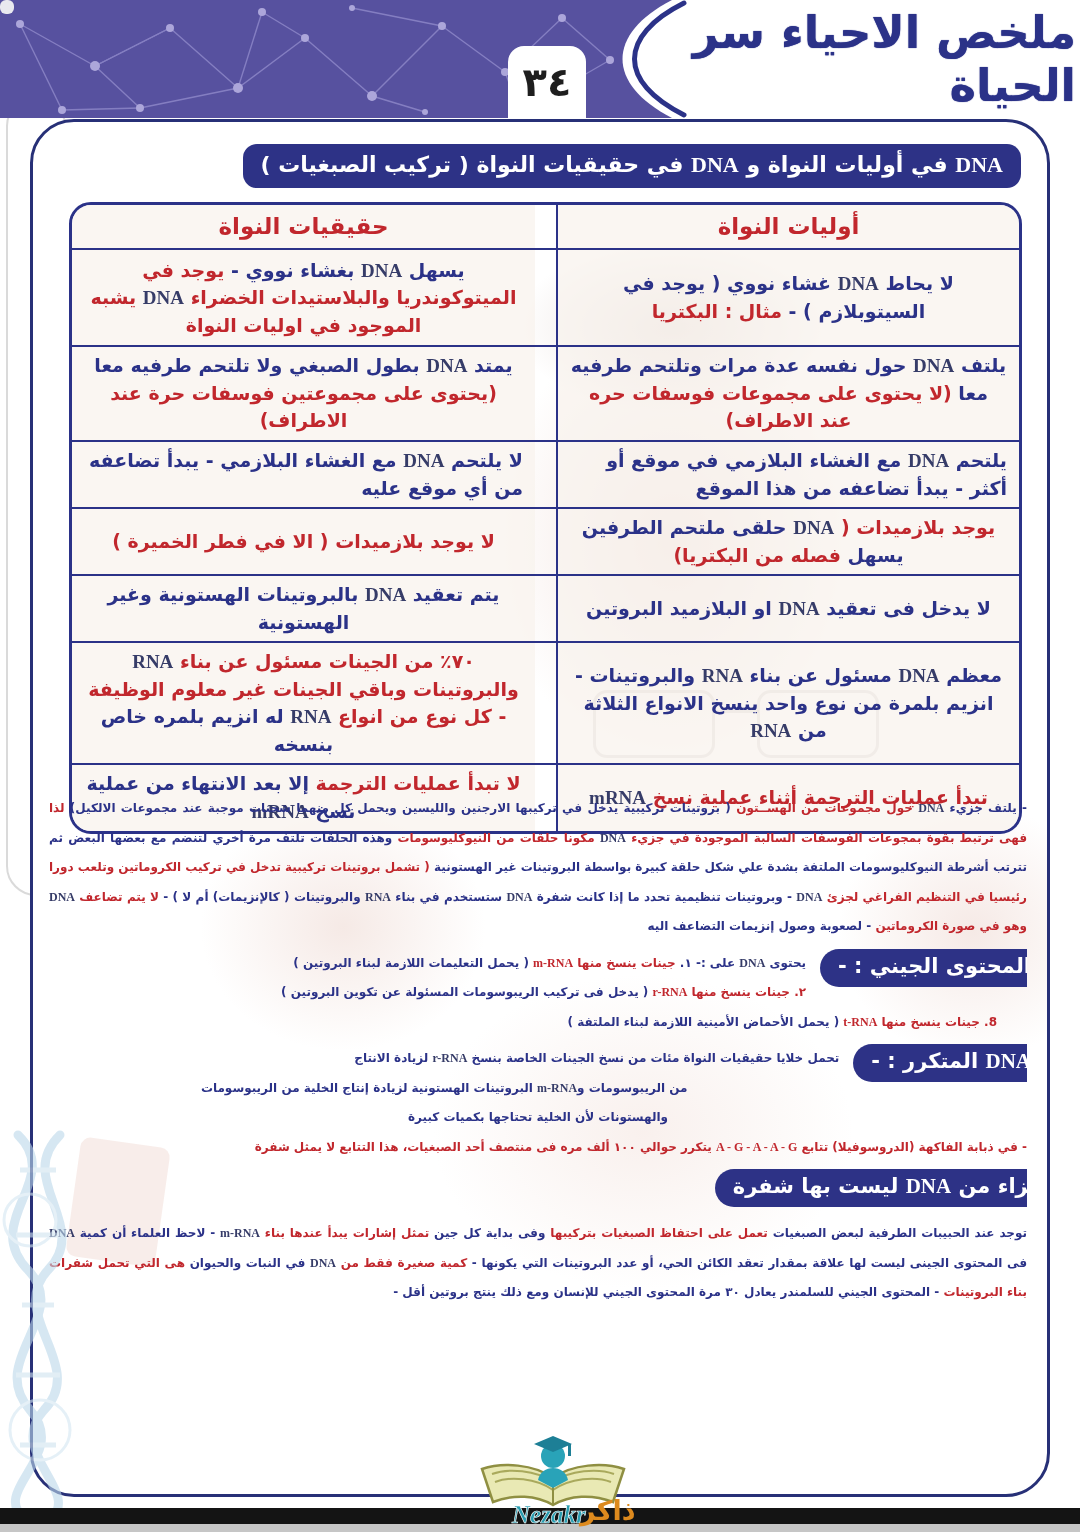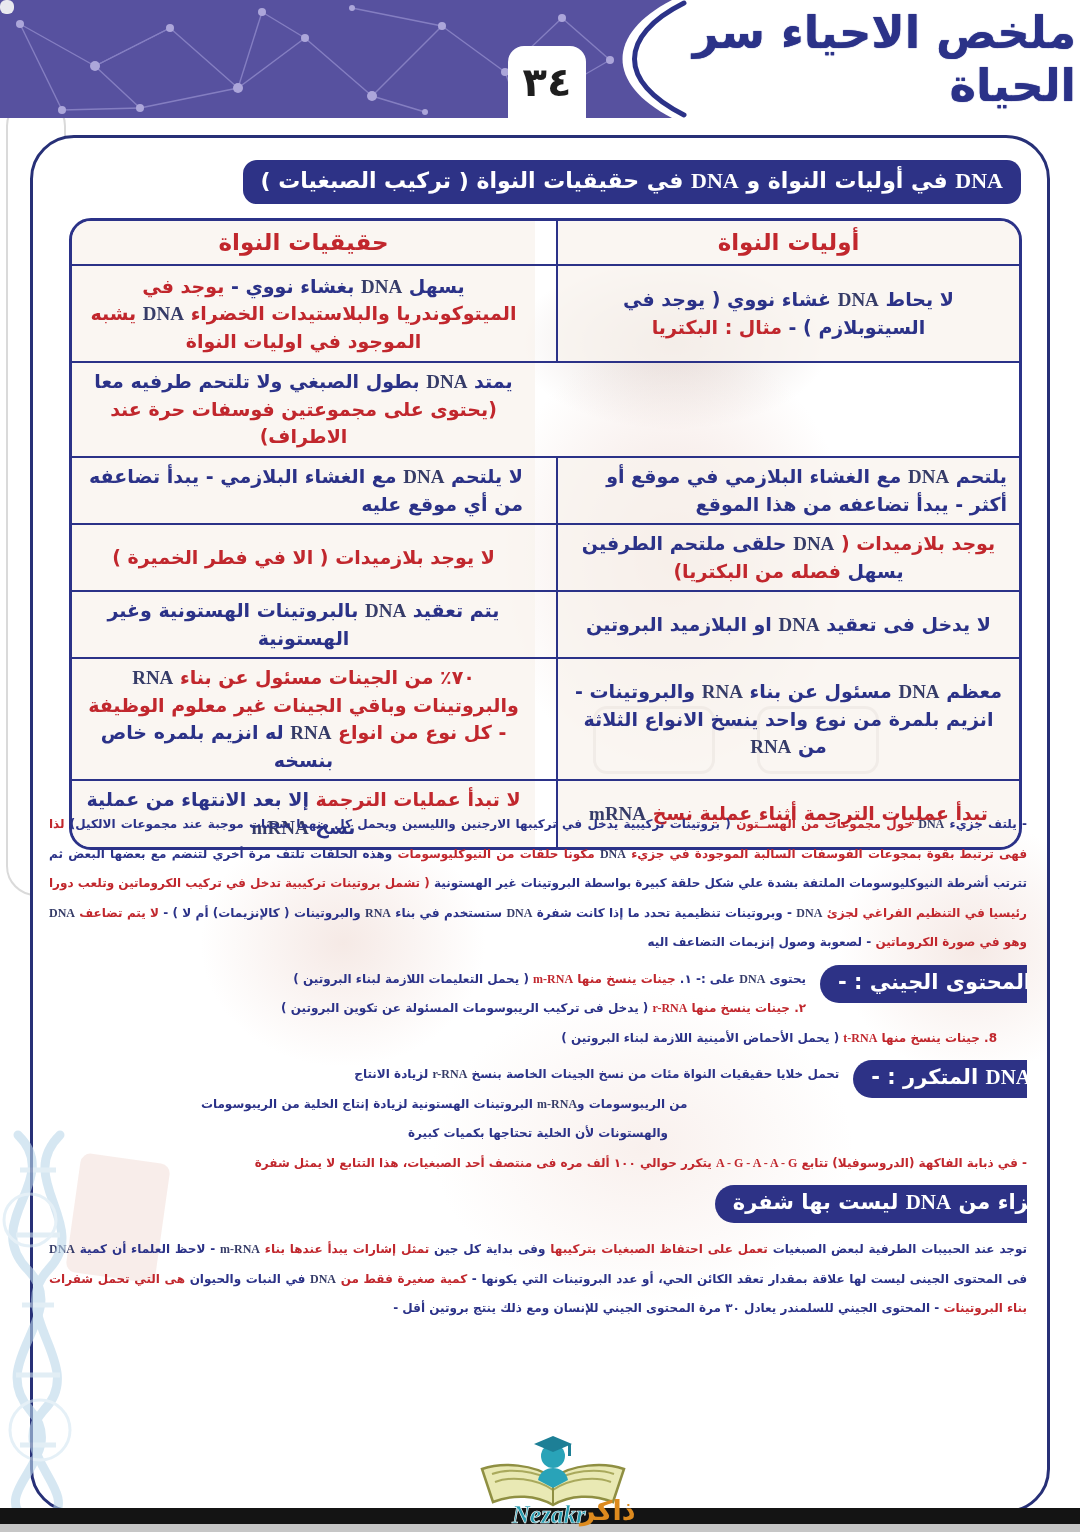--- a/index.html
+++ b/index.html
@@ -23,21 +23,21 @@
   .page-badge{position:absolute;left:508px;top:46px;width:78px;height:72px;background:#fff;
     border-radius:16px 16px 0 0;display:flex;align-items:center;justify-content:center;
     font-size:40px;font-weight:700;color:#1e1e1e;}
 
   
   .corner-deco{position:absolute;left:6px;top:96px;width:60px;height:800px;
     border:2px solid #dadada;border-radius:30px;z-index:0;}
   .helix{position:absolute;left:0px;top:1130px;z-index:2;opacity:.6;pointer-events:none;}
 
   
-  .content-box{position:absolute;left:30px;top:135px;width:1020px;height:1378px;
+  .content-box{position:absolute;left:30px;top:119px;width:1020px;height:1378px;
     background:#ffffff;border:3px solid #273077;border-radius:44px;z-index:1;overflow:hidden;}
 
   
   .wm{position:absolute;border-radius:50%;pointer-events:none;}
   .wm-head{left:390px;top:110px;width:500px;height:620px;
     background:radial-gradient(closest-side,rgba(232,203,194,.55),rgba(232,203,194,0) 72%);}
   .wm-hair{left:430px;top:90px;width:420px;height:230px;
     background:radial-gradient(closest-side,rgba(214,198,192,.6),rgba(214,198,192,0) 75%);}
   .wm-shoulder-l{left:120px;top:640px;width:380px;height:330px;
     background:radial-gradient(closest-side,rgba(236,212,204,.5),rgba(236,212,204,0) 75%);}
@@ -208,20 +208,23 @@
               <p><span class="s-b">يسهل </span><span class="s-l" dir="ltr">DNA</span><span class="s-b"> بغشاء نووي - </span><span class="s-r">يوجد في الميتوكوندريا والبلاستيدات الخضراء </span><span class="s-l" dir="ltr">DNA</span><span class="s-r"> يشبه الموجود في اوليات النواة</span></p>
             </div>
             <div class="cell">
               <p><span class="s-b">لا يحاط </span><span class="s-l" dir="ltr">DNA</span><span class="s-b"> غشاء نووي ( يوجد في السيتوبلازم ) - </span><span class="s-r">مثال : البكتريا</span></p>
             </div>
           </div>
           <div class="trow">
             <div class="cell">
               <p><span class="s-b">يمتد </span><span class="s-l" dir="ltr">DNA</span><span class="s-b"> بطول الصبغي ولا تلتحم طرفيه معا </span><span class="s-r">(يحتوى على مجموعتين فوسفات حرة عند الاطراف)</span></p>
             </div>
+            <div class="cell">
+              <p><span class="s-b">يلتف </span><span class="s-l" dir="ltr">DNA</span><span class="s-b"> حول نفسه عدة مرات وتلتحم طرفيه معا </span><span class="s-r">(لا يحتوى على مجموعات فوسفات حره عند الاطراف)</span></p>
+            </div>
           </div>
           <div class="trow">
             <div class="cell">
               <p><span class="s-b">لا يلتحم </span><span class="s-l" dir="ltr">DNA</span><span class="s-b"> مع الغشاء البلازمي - يبدأ تضاعفه من أي موقع عليه</span></p>
             </div>
             <div class="cell">
               <p><span class="s-b">يلتحم </span><span class="s-l" dir="ltr">DNA</span><span class="s-b"> مع الغشاء البلازمي في موقع أو أكثر - يبدأ تضاعفه من هذا الموقع</span></p>
             </div>
           </div>
           <div class="trow">
@@ -260,21 +263,21 @@
     </div>
 
     <div class="flow" id="sections">
         <div class="section">
           <div class="line justify"><span class="s-b">- يلتف جزيء </span><span class="s-l" dir="ltr">DNA</span><span class="s-r"> حول مجموعات من الهســتون </span><span class="s-b">( بروتينات تركيبية يدخل في تركيبها الارجنين والليسين ويحمل كل منهما شحنات موجبة عند مجموعات الالكيل) </span><span class="s-r">لذا فهى ترتبط بقوة بمجوعات الفوسفات السالبة الموجودة في جزيء </span><span class="s-l" dir="ltr">DNA</span><span class="s-r"> مكونا حلقات من النيوكليوسومات </span><span class="s-b">وهذه الحلقات تلتف مرة أخري لتنضم مع بعضها البعض ثم تترتب أشرطة النيوكليوسومات الملتفة بشدة علي شكل حلقة كبيرة بواسطة البروتينات غير الهستونية </span><span class="s-r">( تشمل بروتينات تركيبية تدخل في تركيب الكروماتين وتلعب دورا رئيسيا في التنظيم الفراغي لجزئ </span><span class="s-l" dir="ltr">DNA</span><span class="s-b"> - وبروتينات تنظيمية تحدد ما إذا كانت شفرة </span><span class="s-l" dir="ltr">DNA</span><span class="s-b"> ستستخدم في بناء </span><span class="s-l" dir="ltr">RNA</span><span class="s-b"> والبروتينات ( كالإنزيمات) أم لا ) - </span><span class="s-r">لا يتم تضاعف </span><span class="s-l" dir="ltr">DNA</span><span class="s-r"> وهو في صورة الكروماتين </span><span class="s-b">- لصعوبة وصول إنزيمات التضاعف اليه</span></div>
         </div>
         <div class="section">
           <div class="pill"><span class="s-w">المحتوى الجيني : -</span></div>
           <div class="line justify"><span class="s-b">يحتوى </span><span class="s-l" dir="ltr">DNA</span><span class="s-b"> على :- ١. </span><span class="s-r">جينات ينسخ منها </span><span class="s-lr" dir="ltr">m-RNA</span><span class="s-b"> ( يحمل التعليمات اللازمة لبناء البروتين )</span></div>
           <div class="line justify" style="padding-right: 30px;"><span class="s-r">٢. جينات ينسخ منها </span><span class="s-lr" dir="ltr">r-RNA</span><span class="s-b"> ( يدخل فى تركيب الريبوسومات المسئولة عن تكوين البروتين )</span></div>
-          <div class="line justify" style="padding-right: 30px;"><span class="s-r">8. جينات ينسخ منها </span><span class="s-lr" dir="ltr">t-RNA</span><span class="s-b"> ( يحمل الأحماض الأمينية اللازمة لبناء البروتين )</span></div>
+          <div class="line justify" style="padding-right: 30px;"><span class="s-r">8. جينات ينسخ منها </span><span class="s-lr" dir="ltr">t-RNA</span><span class="s-b"> ( يحمل الأحماض الأمينية اللازمة لبناء الملتفة )</span></div>
         </div>
         <div class="section">
           <div class="pill"><span class="s-lw" dir="ltr">DNA</span><span class="s-w"> المتكرر : -</span></div>
           <div class="line justify"><span class="s-b">تحمل خلايا حقيقيات النواة مئات من نسخ الجينات الخاصة بنسخ </span><span class="s-l" dir="ltr">r-RNA</span><span class="s-b"> لزيادة الانتاج</span></div>
           <div class="line center"><span class="s-b">من الريبوسومات و</span><span class="s-l" dir="ltr">m-RNA</span><span class="s-b"> البروتينات الهستونية لزيادة إنتاج الخلية من الريبوسومات</span></div>
           <div class="line center"><span class="s-b">والهستونات لأن الخلية تحتاجها بكميات كبيرة</span></div>
           <div class="line justify"><span class="s-r">- في ذبابة الفاكهة (الدروسوفيلا) تتابع </span><span class="s-lr" dir="ltr">A - G - A - A - G</span><span class="s-r"> يتكرر حوالي ١٠٠ ألف مره فى منتصف أحد الصبغيات، هذا التتابع لا يمثل شفرة</span></div>
         </div>
         <div class="section">
           <div class="pill-line"><div class="pill"><span class="s-w">أجزاء من </span><span class="s-lw" dir="ltr">DNA</span><span class="s-w"> ليست بها شفرة</span></div></div>

